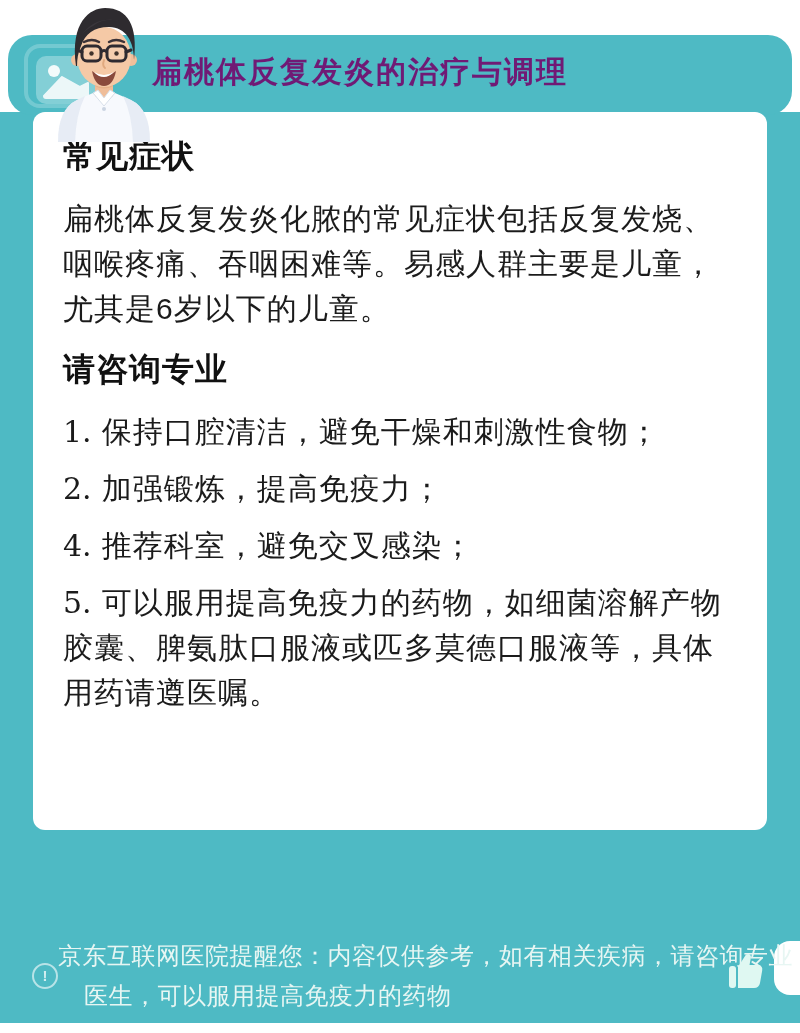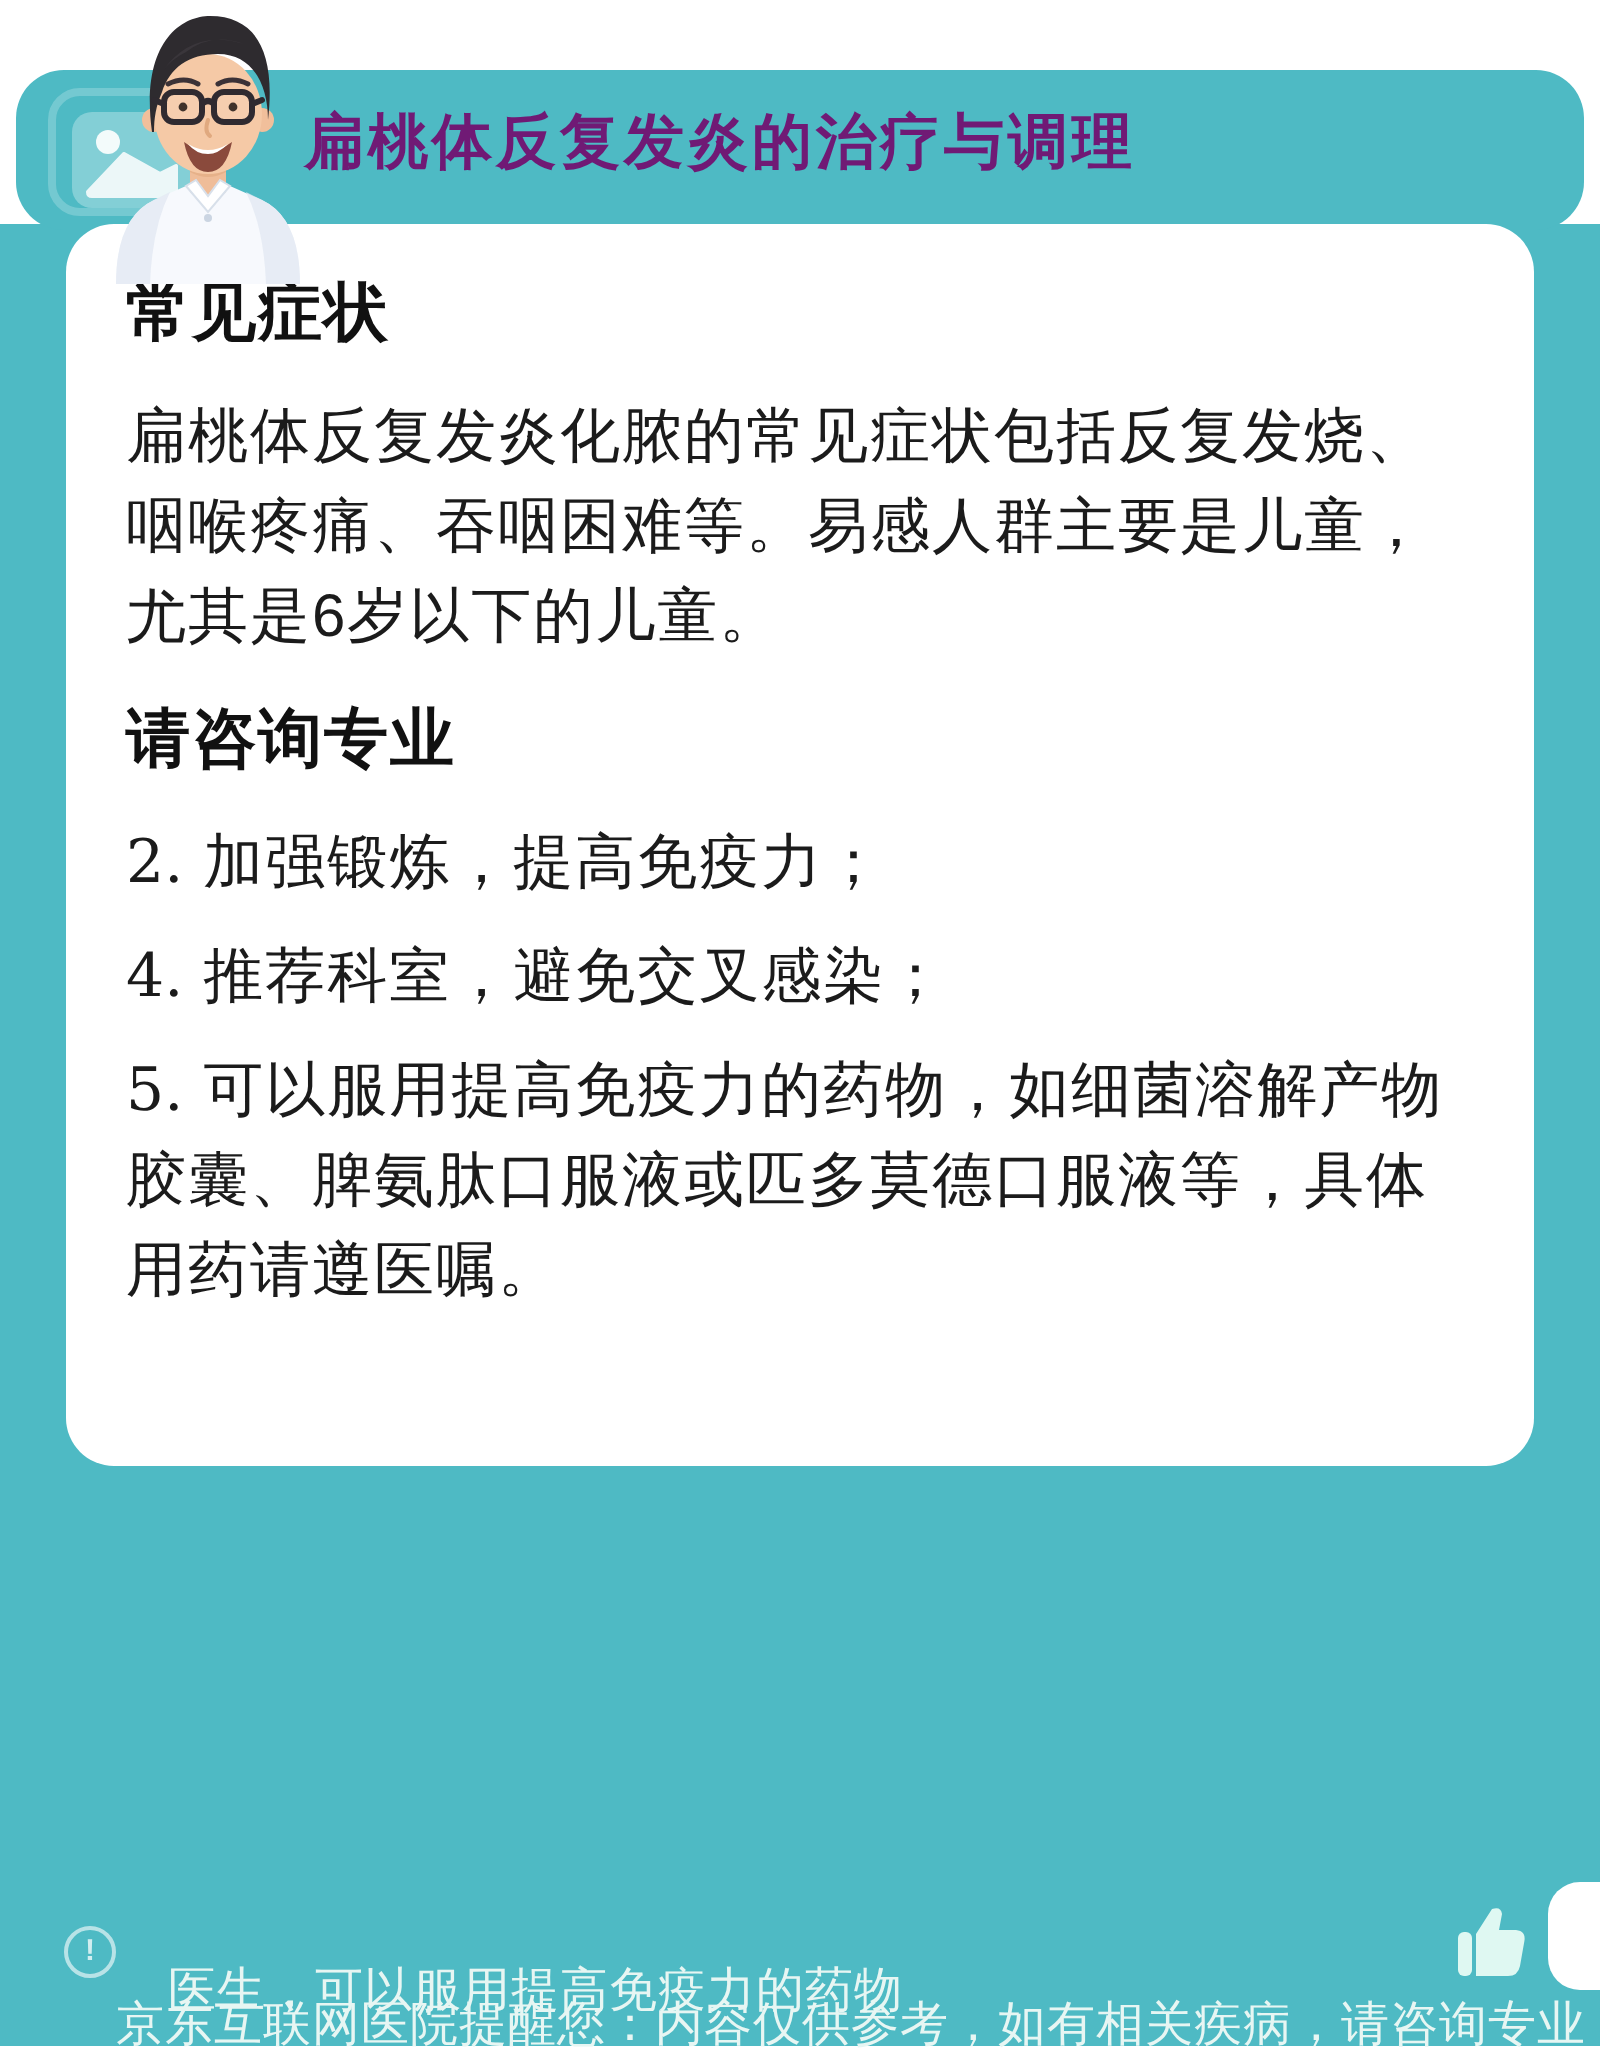--- a/index.html
+++ b/index.html
@@ -34,22 +34,22 @@
     font-size:30px;font-weight:bold;color:#701a75;letter-spacing:2px;
     line-height:36px;white-space:nowrap;text-align:right;
   }
   
   .avatar{
     position:absolute;left:46px;top:2px;width:116px;height:140px;z-index:5;
   }
   .avatar svg{display:block;width:100%;height:100%;}
   
   .card{
-    position:absolute;left:33px;top:112px;width:734px;height:621px;
-    background:#ffffff;border-radius:24px;z-index:2;
+    position:absolute;left:33px;top:112px;width:734px;height:718px;
+    background:#ffffff;border-radius:12px;z-index:2;
     padding:26px 30px;box-sizing:border-box;
   }
   .card h2{
     margin:0 0 22px 0;font-size:32px;line-height:36px;
     font-weight:bold;color:#111111;letter-spacing:1px;
   }
   .card .body{
     margin:0 0 20px 0;font-size:30px;line-height:45px;
     color:#1B1B1B;letter-spacing:1px;
   }
@@ -68,21 +68,21 @@
     position:absolute;left:32px;top:963px;width:26px;height:26px;z-index:2;
     border:2px solid rgba(255,255,255,0.60);border-radius:50%;
     box-sizing:border-box;color:rgba(255,255,255,0.75);
     font-size:15px;line-height:22px;text-align:center;font-weight:bold;
   }
   .disc-line{
     position:absolute;z-index:2;margin:0;
     font-size:24px;line-height:30px;color:#E7F6F3;
     letter-spacing:0.5px;white-space:nowrap;
   }
-  .disc-l1{left:58px;top:998px;font-family:Liberation Serif, serif;}
+  .disc-l1{left:58px;top:941px;font-family:Liberation Serif, serif;}
   .disc-l2{left:84px;top:981px;}
   
   .corner-bubble{
     position:absolute;right:0;top:941px;width:26px;height:54px;
     background:#ffffff;border-radius:16px 0 0 16px;z-index:1;
   }
   .thumb{
     position:absolute;left:728px;top:951px;width:36px;height:40px;z-index:3;
     cursor:pointer;
   }
@@ -145,20 +145,21 @@
   </svg>
 </div>
 
 <div class="card">
   <h2>常见症状</h2>
   <p class="body">扁桃体反复发炎化脓的常见症状包括反复发烧、咽喉疼痛、吞咽困难等。易感人群主要是儿童，尤其是6岁以下的儿童。</p>
 
   <h2>请咨询专业</h2>
 
   <div class="care-list">
+    <div class="li"><span class="num">1.</span><span>保持口腔清洁，避免干燥和刺激性食物；</span></div>
     <div class="li"><span class="num">2.</span><span>加强锻炼，提高免疫力；</span></div>
     <div class="li"><span class="num">4.</span><span>推荐科室，避免交叉感染；</span></div>
     <div class="li"><span class="num">5.</span><span>可以服用提高免疫力的药物，如细菌溶解产物胶囊、脾氨肽口服液或匹多莫德口服液等，具体用药请遵医嘱。</span></div>
   </div>
 </div>
 
 <div class="info-icon">
   <span>!</span>
 </div>
 <p class="disc-line disc-l1">京东互联网医院提醒您：内容仅供参考，如有相关疾病，请咨询专业</p>

